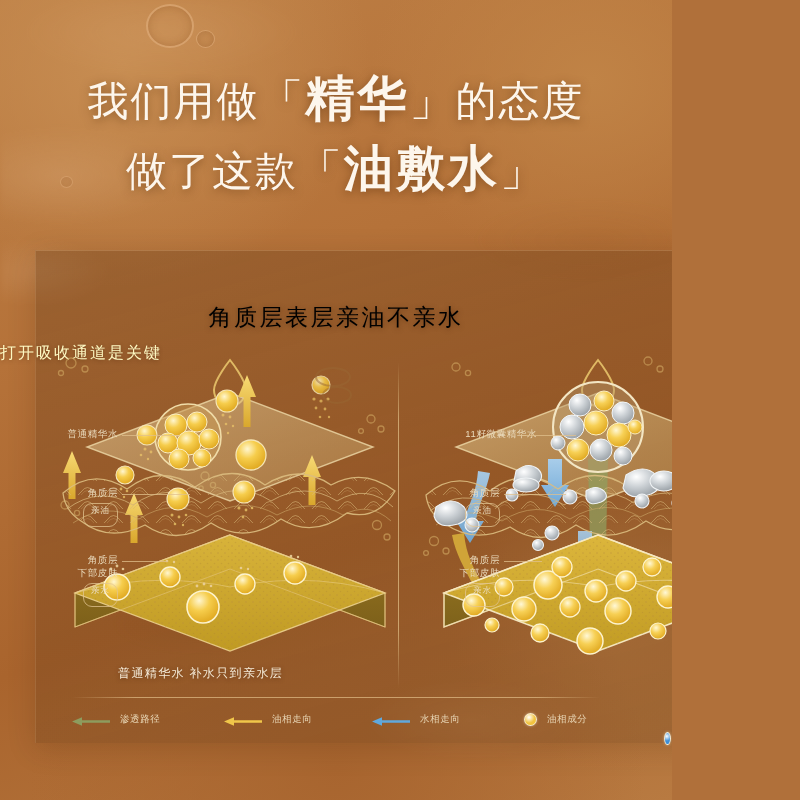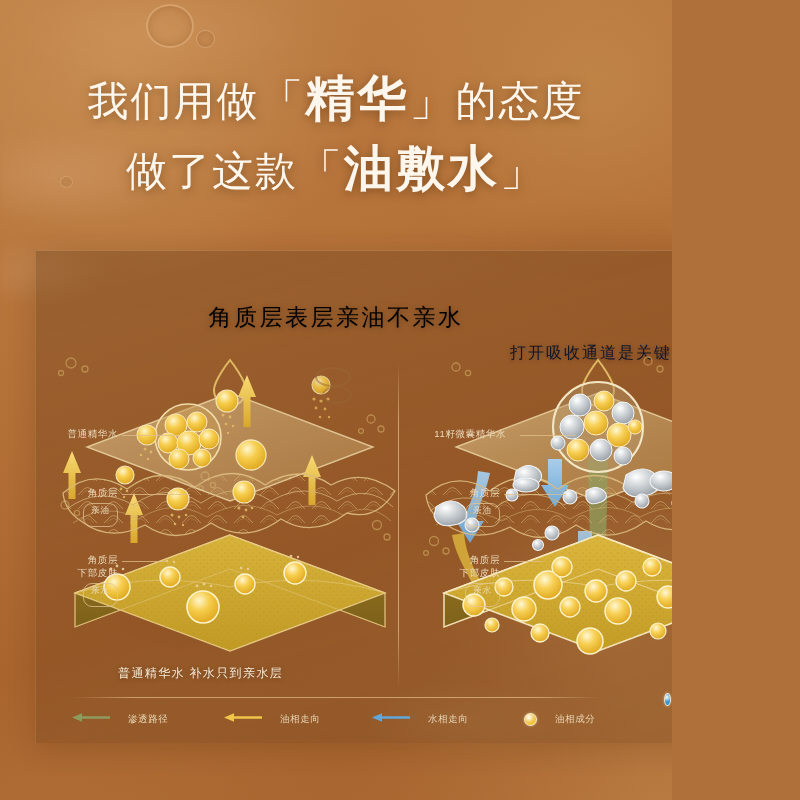--- a/index.html
+++ b/index.html
@@ -56,22 +56,22 @@
     box-shadow:0 6px 26px rgba(60,30,8,.18);
   }
 
   .panel-title{
     position:absolute;left:0;right:0;top:302px;text-align:center;
     color:#000000;font-size:23px;letter-spacing:2.5px;
     font-family:"Liberation Serif","DejaVu Serif",serif;
     text-shadow:0 1px 5px rgba(70,34,8,.5);
   }
   .panel-sub{
-    position:absolute;left:0;right:0;top:343px;text-align:right;
-    color:#0f172a;font-size:16px;letter-spacing:2px;
+    position:absolute;left:0;right:0;top:343px;text-align:left;
+    color:#fef9c3;font-size:16px;letter-spacing:2px;
     text-shadow:0 1px 4px rgba(70,34,8,.45);
   }
 
   .divider{
     position:absolute;left:398px;top:362px;width:1px;height:326px;
     background:linear-gradient(to bottom,rgba(214,178,120,0),rgba(222,188,132,.75) 18%,rgba(222,188,132,.75) 82%,rgba(214,178,120,0));
   }
 
   
   .lbl{position:absolute;color:#eadbbd;font-size:9.5px;letter-spacing:.6px;line-height:1.35;text-align:right;}
@@ -91,21 +91,21 @@
   }
   .cap-l{left:118px;}
   .cap-r{right:118px;}
 
   .rule{position:absolute;left:72px;right:72px;top:697px;height:1px;
     background:linear-gradient(to right,rgba(214,178,120,0),rgba(226,190,136,.7) 12%,rgba(226,190,136,.7) 88%,rgba(214,178,120,0));}
 
   
   .legend{position:absolute;left:72px;right:72px;top:706px;height:26px;
     display:flex;align-items:center;}
-  .lg-item{display:flex;align-items:flex-start;gap:18px;color:#e9d7b6;font-size:9.5px;letter-spacing:.6px;}
+  .lg-item{display:flex;align-items:flex-end;gap:10px;color:#e9d7b6;font-size:9.5px;letter-spacing:.6px;}
   .lg-arrow{width:38px;height:9px;display:block;}
   .lg-dot{width:11px;height:11px;border-radius:50%;display:block;box-shadow:0 0 3px rgba(255,240,200,.5);}
 </style>
 </head>
 <body>
 
 <div id="stage">
 
   <div class="bg-base"></div>
   <div class="bg-streaks"></div>
@@ -447,21 +447,21 @@
   </div>
   <div class="leader" style="left:122px;top:494px;width:68px;"></div>
 
   <div class="lbl lft" style="left:30px;top:554px;width:88px;">
     <span>角质层</span><br>
     <span>下部皮肤</span><br>
     <span class="pill">亲水</span>
   </div>
   <div class="leader" style="left:122px;top:561px;width:46px;"></div>
 
-  <div class="lbl lft" style="left:402px;top:428px;width:104px;">
+  <div class="lbl lft" style="left:433px;top:428px;width:104px;">
     <span>11籽微囊精华水</span>
   </div>
   <div class="leader" style="left:520px;top:435px;width:56px;"></div>
 
   <div class="lbl lft" style="left:424px;top:487px;width:76px;">
     <span>角质层</span><br>
     <span class="pill">亲油</span>
   </div>
   <div class="leader" style="left:504px;top:494px;width:62px;"></div>
 

